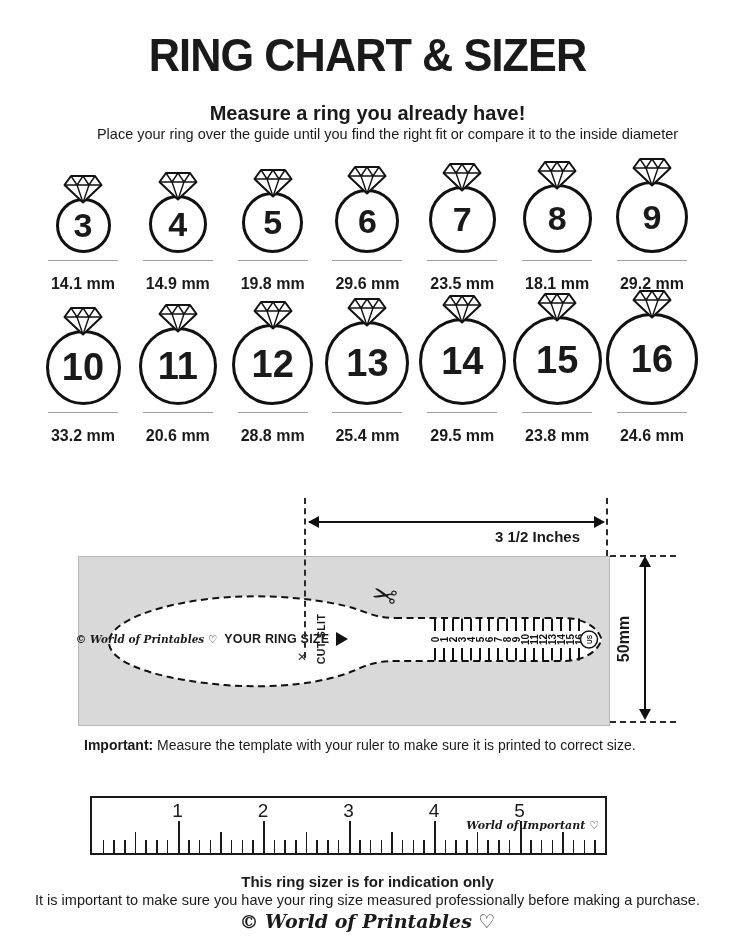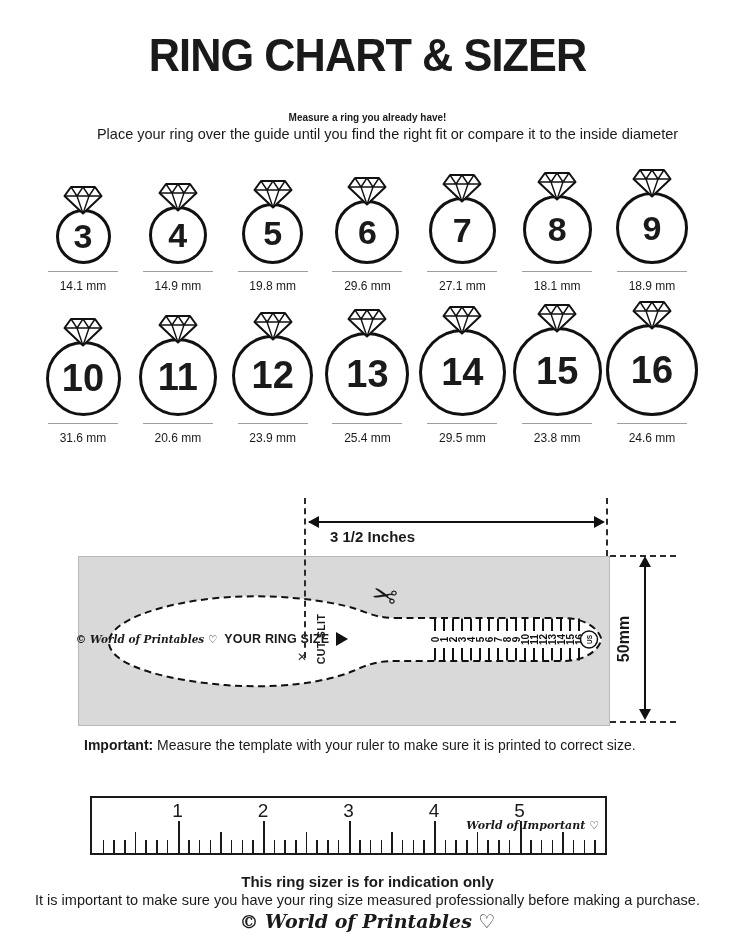--- a/index.html
+++ b/index.html
@@ -3,40 +3,40 @@
 <meta charset="utf-8">
 <style>
   html,body{margin:0;padding:0;background:#fff;}
   body{width:735px;height:951px;position:relative;overflow:hidden;
        font-family:"Liberation Sans",sans-serif;color:#1a1a1a;}
   .abs{position:absolute;}
   .center{left:0;right:0;text-align:center;}
 
   
   .title{top:27px;font-size:47px;font-weight:bold;letter-spacing:-1px;transform:scaleX(.92);white-space:nowrap;}
-  .sub-bold{top:112px;font-size:10px;font-weight:bold;}
+  .sub-bold{top:102px;font-size:20px;font-weight:bold;}
   .sub{top:126px;font-size:14.5px;padding-left:40px;}
 
   
   .ring-row{position:absolute;left:36px;width:663px;display:flex;justify-content:space-between;}
   #ring-row-0{top:171px;height:122px;}
   #ring-row-1{top:303px;height:142px;}
   .ring-cell{width:94px;display:flex;flex-direction:column;align-items:center;justify-content:flex-end;}
   .ring-graphic{display:flex;flex-direction:column;align-items:center;}
   .diamond{margin-bottom:-6px;z-index:2;}
   .ring-circle{border:3.5px solid #111;border-radius:50%;background:#fff;display:flex;align-items:center;justify-content:center;font-weight:bold;}
   .ring-underline{width:70px;border-top:1.5px solid #9e9e9e;margin-top:7px;}
-  .ring-mm{font-size:12px;margin-top:7px;}
+  .ring-mm{font-size:16px;margin-top:14px;font-weight:bold;}
 
   
   .vdash{width:0;border-left:2px dashed #2a2a2a;}
   .hdash{height:0;border-top:2px dashed #2a2a2a;}
   .harrow-line{left:309px;top:521px;width:294px;height:0;border-top:2px solid #111;}
   .tri{width:0;height:0;}
-  .dim-label{left:330px;top:528px;width:250px;text-align:left;font-size:15px;font-weight:bold;}
+  .dim-label{left:330px;top:528px;width:250px;text-align:right;font-size:15px;font-weight:bold;}
 
   
   .sizer-box{left:78px;top:556px;width:530px;height:168px;background:#d9d9d9;border:1px solid #b9b9b9;}
   .sizer-box svg{position:absolute;left:0;top:0;}
   .blob-row{left:112px;top:630px;width:200px;height:18px;display:flex;align-items:center;justify-content:center;gap:7px;white-space:nowrap;}
   .script{font-family:"DejaVu Serif","DejaVu Sans",serif;font-style:italic;font-weight:bold;}
   .blob-brand{font-size:10.5px;}
   .yrs{font-size:12.5px;font-weight:bold;letter-spacing:.2px;}
   .tri-right{width:0;height:0;border-left:12px solid #111;border-top:7px solid transparent;border-bottom:7px solid transparent;}
   .vwrap{position:absolute;transform:translate(-50%,-50%) rotate(-90deg);white-space:nowrap;}
@@ -133,21 +133,21 @@
           <g fill="#fff" stroke="#111" stroke-linejoin="round">
             <path d="M8 2 L32 2 L38.5 11 L20 28.5 L1.5 11 Z" stroke-width="2"></path>
             <path d="M1.5 11 L38.5 11 M8 2 L14 11 M20 2 L14 11 M20 2 L26 11 M32 2 L26 11 M14 11 L20 28.5 M26 11 L20 28.5" fill="none" stroke-width="1.4"></path>
           </g>
         </svg>
         <div class="ring-circle" style="width:61px;height:61px;font-size:34px">
           <span>7</span>
         </div>
       </div>
       <div class="ring-underline"></div>
-      <div class="ring-mm">27.1 mm</div>
+      <div class="ring-mm">23.5 mm</div>
     </div>
     <div class="ring-cell">
       <div class="ring-graphic">
         <svg class="diamond" width="40" height="30" viewBox="0 0 40 30">
           <g fill="#fff" stroke="#111" stroke-linejoin="round">
             <path d="M8 2 L32 2 L38.5 11 L20 28.5 L1.5 11 Z" stroke-width="2"></path>
             <path d="M1.5 11 L38.5 11 M8 2 L14 11 M20 2 L14 11 M20 2 L26 11 M32 2 L26 11 M14 11 L20 28.5 M26 11 L20 28.5" fill="none" stroke-width="1.4"></path>
           </g>
         </svg>
         <div class="ring-circle" style="width:63px;height:63px;font-size:34px">
@@ -163,38 +163,38 @@
           <g fill="#fff" stroke="#111" stroke-linejoin="round">
             <path d="M8 2 L32 2 L38.5 11 L20 28.5 L1.5 11 Z" stroke-width="2"></path>
             <path d="M1.5 11 L38.5 11 M8 2 L14 11 M20 2 L14 11 M20 2 L26 11 M32 2 L26 11 M14 11 L20 28.5 M26 11 L20 28.5" fill="none" stroke-width="1.4"></path>
           </g>
         </svg>
         <div class="ring-circle" style="width:66px;height:66px;font-size:34px">
           <span>9</span>
         </div>
       </div>
       <div class="ring-underline"></div>
-      <div class="ring-mm">18.9 mm</div>
+      <div class="ring-mm">29.2 mm</div>
     </div>
   </div>
 <div class="ring-row" id="ring-row-1">
     <div class="ring-cell">
       <div class="ring-graphic">
         <svg class="diamond" width="40" height="30" viewBox="0 0 40 30">
           <g fill="#fff" stroke="#111" stroke-linejoin="round">
             <path d="M8 2 L32 2 L38.5 11 L20 28.5 L1.5 11 Z" stroke-width="2"></path>
             <path d="M1.5 11 L38.5 11 M8 2 L14 11 M20 2 L14 11 M20 2 L26 11 M32 2 L26 11 M14 11 L20 28.5 M26 11 L20 28.5" fill="none" stroke-width="1.4"></path>
           </g>
         </svg>
         <div class="ring-circle" style="width:69px;height:69px;font-size:38px">
           <span>10</span>
         </div>
       </div>
       <div class="ring-underline"></div>
-      <div class="ring-mm">31.6 mm</div>
+      <div class="ring-mm">33.2 mm</div>
     </div>
     <div class="ring-cell">
       <div class="ring-graphic">
         <svg class="diamond" width="40" height="30" viewBox="0 0 40 30">
           <g fill="#fff" stroke="#111" stroke-linejoin="round">
             <path d="M8 2 L32 2 L38.5 11 L20 28.5 L1.5 11 Z" stroke-width="2"></path>
             <path d="M1.5 11 L38.5 11 M8 2 L14 11 M20 2 L14 11 M20 2 L26 11 M32 2 L26 11 M14 11 L20 28.5 M26 11 L20 28.5" fill="none" stroke-width="1.4"></path>
           </g>
         </svg>
         <div class="ring-circle" style="width:72px;height:72px;font-size:38px">
@@ -210,21 +210,21 @@
           <g fill="#fff" stroke="#111" stroke-linejoin="round">
             <path d="M8 2 L32 2 L38.5 11 L20 28.5 L1.5 11 Z" stroke-width="2"></path>
             <path d="M1.5 11 L38.5 11 M8 2 L14 11 M20 2 L14 11 M20 2 L26 11 M32 2 L26 11 M14 11 L20 28.5 M26 11 L20 28.5" fill="none" stroke-width="1.4"></path>
           </g>
         </svg>
         <div class="ring-circle" style="width:75px;height:75px;font-size:38px">
           <span>12</span>
         </div>
       </div>
       <div class="ring-underline"></div>
-      <div class="ring-mm">23.9 mm</div>
+      <div class="ring-mm">28.8 mm</div>
     </div>
     <div class="ring-cell">
       <div class="ring-graphic">
         <svg class="diamond" width="40" height="30" viewBox="0 0 40 30">
           <g fill="#fff" stroke="#111" stroke-linejoin="round">
             <path d="M8 2 L32 2 L38.5 11 L20 28.5 L1.5 11 Z" stroke-width="2"></path>
             <path d="M1.5 11 L38.5 11 M8 2 L14 11 M20 2 L14 11 M20 2 L26 11 M32 2 L26 11 M14 11 L20 28.5 M26 11 L20 28.5" fill="none" stroke-width="1.4"></path>
           </g>
         </svg>
         <div class="ring-circle" style="width:78px;height:78px;font-size:38px">

